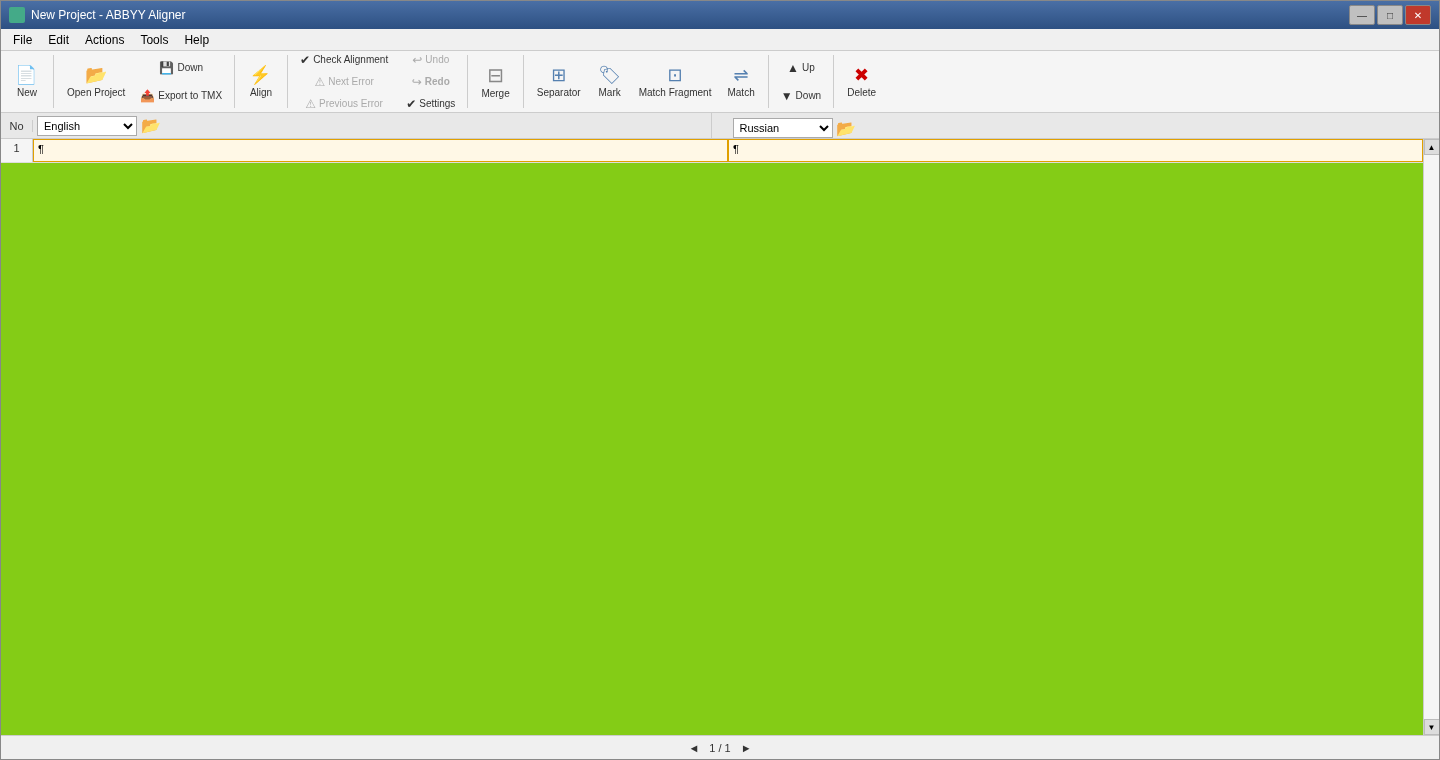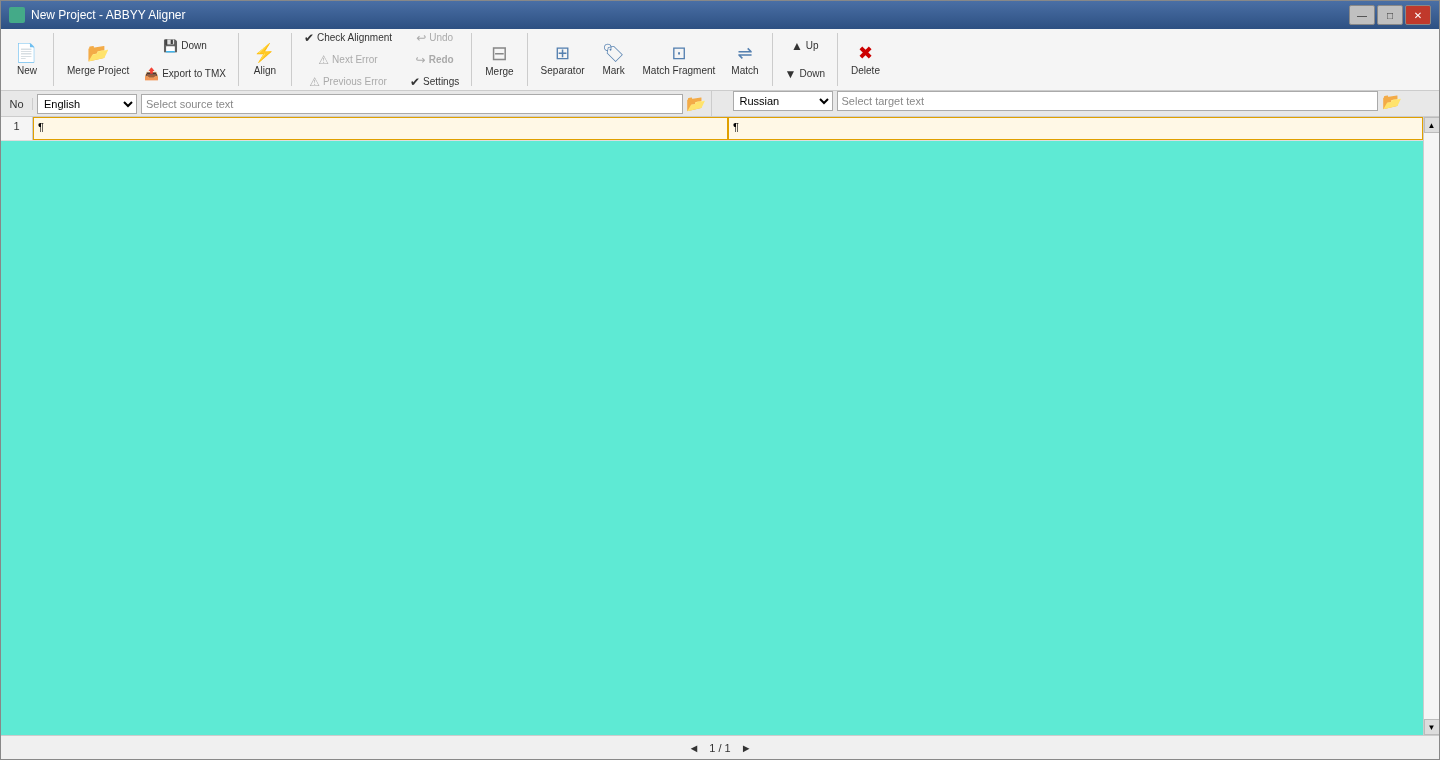--- a/index.html
+++ b/index.html
@@ -9,21 +9,21 @@
       background: #f0f0f0;
       width: 1440px;
       height: 760px;
       overflow: hidden;
     }
 
     
     .window {
       width: 1440px;
       height: 760px;
-      background: #5eead4;
+      background: #84cc16;
       border: 1px solid #888;
       display: flex;
       flex-direction: column;
     }
 
     .title-bar {
       background: linear-gradient(to bottom, #4a6fa5, #2d5082);
       color: white;
       height: 28px;
       display: flex;
@@ -184,21 +184,21 @@
       align-items: center;
       border-right: 1px solid #ccc;
       padding: 0 4px;
       gap: 4px;
       height: 100%;
     }
 
     .col-target {
       flex: 1;
       display: flex;
-      align-items: flex-start;
+      align-items: flex-end;
       padding: 0 21px;
       gap: 4px;
       height: 100%;
     }
 
     .lang-select {
       height: 20px;
       border: 1px solid #aaa;
       background: white;
       font-size: 11px;
@@ -373,34 +373,41 @@
       <div class="title-bar-icon"></div>
       <span>New Project - ABBYY Aligner</span>
     </div>
     <div class="title-bar-controls">
       <div class="title-btn">—</div>
       <div class="title-btn">□</div>
       <div class="title-btn close">✕</div>
     </div>
   </div>
 
+  <div class="menu-bar">
+    <div class="menu-item">File</div>
+    <div class="menu-item">Edit</div>
+    <div class="menu-item">Actions</div>
+    <div class="menu-item">Tools</div>
+    <div class="menu-item">Help</div>
+  </div>
 
   <div class="toolbar">
 
     <div class="toolbar-group">
       <div class="tool-btn">
         <span class="icon icon-new">📄</span>
         <span>New</span>
       </div>
     </div>
 
     <div class="toolbar-group">
       <div class="tool-btn">
         <span class="icon icon-open">📂</span>
-        <span>Merge Project</span>
+        <span>Open Project</span>
       </div>
       <div style="display:flex;flex-direction:column;gap:2px;height:54px;justify-content:center;">
         <div class="tool-btn-small">
           <span style="display:flex;align-items:center;gap:3px;">
             <span class="icon" style="font-size:12px;">💾</span>
             <span>Down</span>
           </span>
         </div>
         <div class="tool-btn-small">
           <span style="display:flex;align-items:center;gap:3px;">
@@ -512,34 +519,28 @@
     </div>
 
   </div>
 
   <div class="col-header">
     <div class="col-no">No</div>
     <div class="col-source">
       <select class="lang-select">
         <option>English</option>
       </select>
-      <div class="text-select-box">
-        <span style="color:#888;font-size:11px;">Select source text</span>
-      </div>
       <div class="folder-btn">
         <span style="color:#e8a020;font-size:16px;">📂</span>
       </div>
     </div>
     <div class="col-target">
       <select class="lang-select">
         <option>Russian</option>
       </select>
-      <div class="text-select-box">
-        <span style="color:#888;font-size:11px;">Select target text</span>
-      </div>
       <div class="folder-btn">
         <span style="color:#e8a020;font-size:16px;">📂</span>
       </div>
     </div>
     <div style="width:16px;min-width:16px;"></div>
   </div>
 
   <div class="main-content">
     <div class="data-area">
       <div class="table-body">

